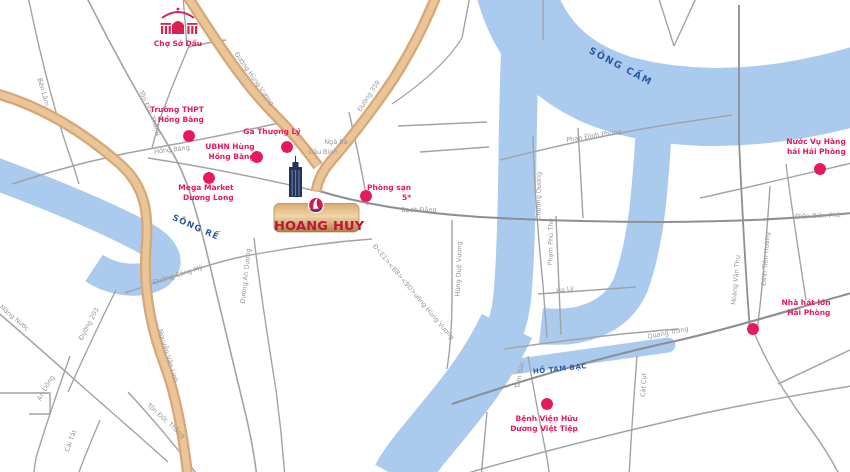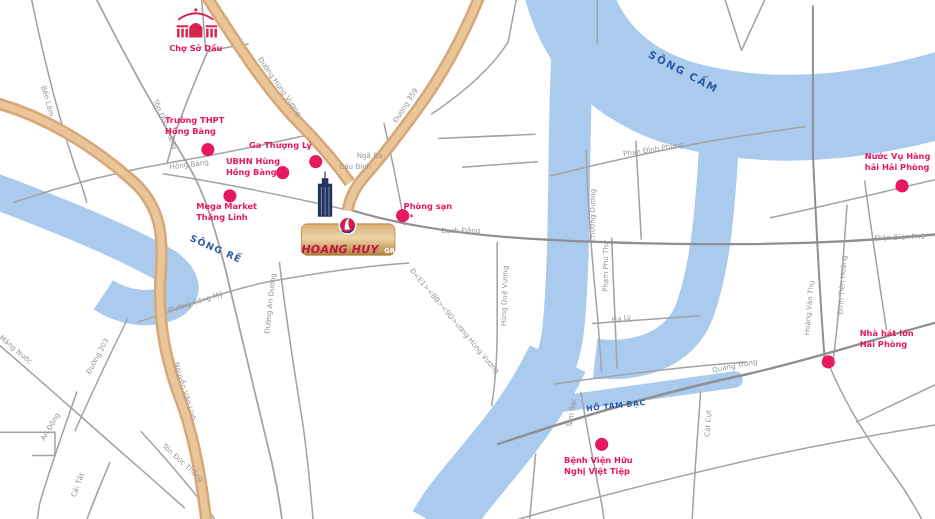--- a/index.html
+++ b/index.html
@@ -10,28 +10,28 @@
   .st{position:absolute;color:#97989b;font-size:6.5px;line-height:1;white-space:nowrap;
       transform:translate(-50%,-50%) rotate(var(--r,0deg));}
   
   .wl{position:absolute;color:#2b5aa8;font-weight:700;white-space:nowrap;
       transform:translate(-50%,-50%) rotate(var(--r,0deg));}
   .wl-lg{font-size:9.5px;letter-spacing:1.6px;}
   .wl-md{font-size:8.5px;letter-spacing:1.1px;}
   .wl-sm{font-size:7px;letter-spacing:.5px;}
   
   .poi{position:absolute;color:#e6185e;font-weight:700;font-size:7.5px;line-height:1.3;
-       text-align:left;white-space:nowrap;transform:translate(-50%,-50%);
+       text-align:right;white-space:nowrap;transform:translate(-50%,-50%);
        display:flex;flex-direction:column;}
   .dot{position:absolute;width:12px;height:12px;border-radius:50%;background:#e6185e;
        transform:translate(-50%,-50%);}
   
   .card-text{position:absolute;left:274px;top:217px;width:85px;text-align:center;
              white-space:nowrap;line-height:1;}
-  .hh{color:#c2133f;font-weight:800;font-size:10px;letter-spacing:.2px;font-style:italic;}
+  .hh{color:#c2133f;font-weight:800;font-size:13px;letter-spacing:.2px;}
   .gt{color:#ffffff;font-weight:600;font-size:6px;letter-spacing:.2px;}
 </style>
 </head>
 <body>
 
 <div class="stage">
 
   <svg class="art" width="850" height="472" viewBox="0 0 850 472">
     <defs>
       <linearGradient id="gold" x1="0" y1="0" x2="0" y2="1">
@@ -187,46 +187,46 @@
   <div class="dot" style="left:753px;top:329px"></div>
   <div class="dot" style="left:547px;top:404px"></div>
 
   <div class="poi" style="left:178px;top:44px">
     <span>Chợ Sở Dầu</span>
   </div>
   <div class="poi" style="left:177px;top:115px">
     <span>Trường THPT</span>
     <span>Hồng Bàng</span>
   </div>
-  <div class="poi" style="left:255px;top:132px">
+  <div class="poi" style="left:272px;top:132px">
     <span>Ga  Thượng Lý</span>
   </div>
   <div class="poi" style="left:230px;top:152px">
     <span>UBHN Hùng</span>
     <span>Hồng Bàng</span>
   </div>
   <div class="poi" style="left:206px;top:193px">
     <span>Mega Market</span>
-    <span>Thăng Linh</span>
+    <span>Dương Long</span>
   </div>
   <div class="poi" style="left:389px;top:193px">
     <span>Phòng sạn</span>
     <span>5*</span>
   </div>
   <div class="poi" style="left:816px;top:147px">
     <span>Nước Vụ Hàng</span>
     <span>hải Hải Phòng</span>
   </div>
   <div class="poi" style="left:806px;top:308px">
     <span>Nhà hát lớn</span>
     <span>Hải Phòng</span>
   </div>
   <div class="poi" style="left:544px;top:424px">
     <span>Bệnh Viện Hữu</span>
-    <span>Nghị Việt Tiệp</span>
+    <span>Dương Việt Tiệp</span>
   </div>
 
   <div class="card-text">
     <span class="hh">HOANG HUY</span>
     <span class="gt">GRAND TOWER</span>
   </div>
 
 </div>
 
 </body></html>

